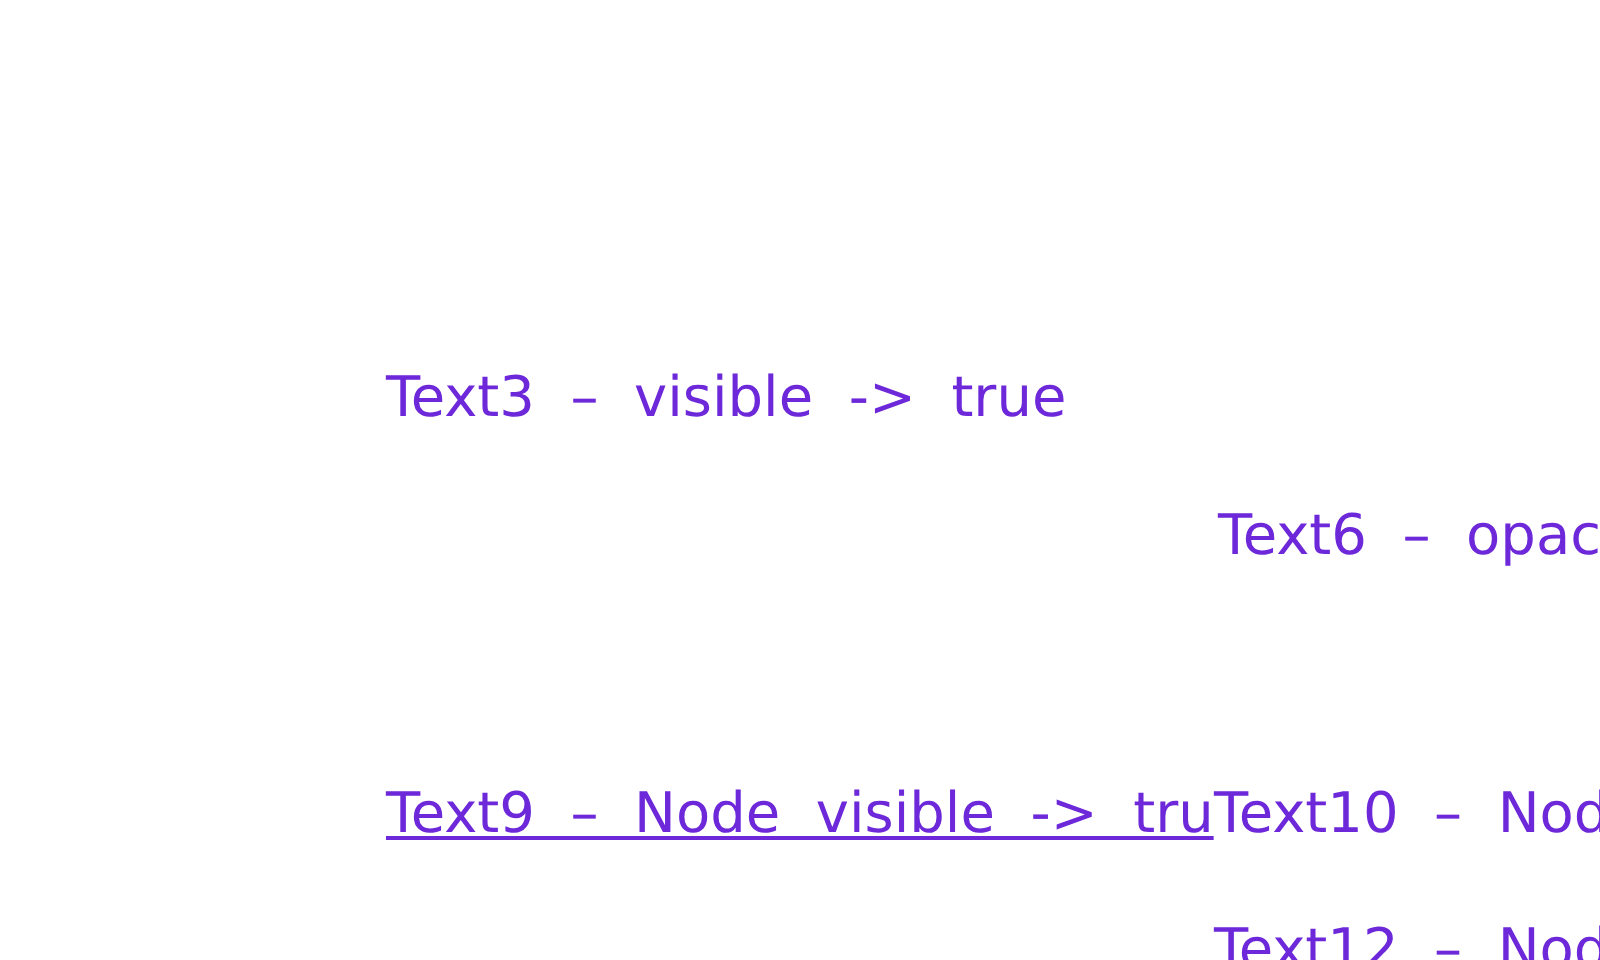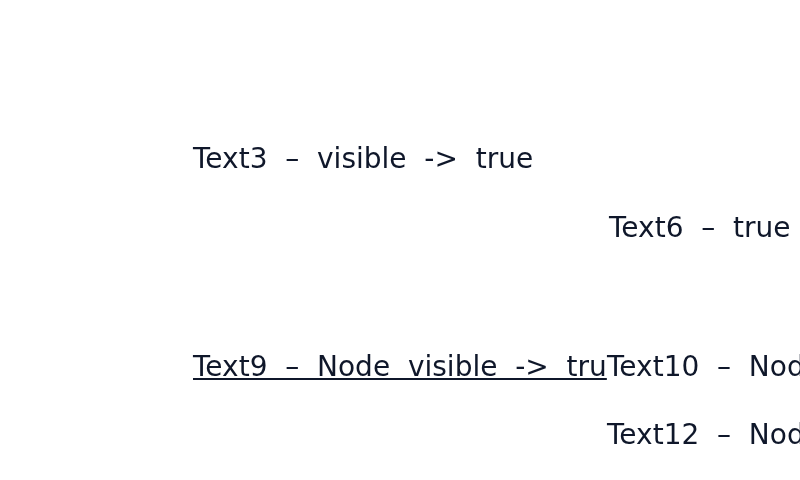--- a/index.html
+++ b/index.html
@@ -14,42 +14,43 @@
   #canvas {
     position: relative;
     width: 800px;
     height: 480px;
     background: #ffffff;
     overflow: hidden;
   }
   .text-line {
     position: absolute;
     white-space: pre;
-    color: #0f172a;
+    color: #6d28d9;
     font-family: "DejaVu Sans", sans-serif;
     font-size: 28px;
     font-weight: 400;
     line-height: 1;
     letter-spacing: 0px;
+    margin-top: 40px;
   }
   .row-1 { left: 193px; top: 145px; }
   .row-2 { left: 609px; top: 214px; }
   .row-3 { left: 193px; top: 353px; text-decoration: underline; }
   .row-3b { left: 607px; top: 353px; }
   .row-4 { left: 193px; top: 421px; }
   .row-4b { left: 607px; top: 421px; }
 </style>
 </head>
 <body>
 
 <div id="canvas">
 
   <div class="text-line row-1">Text3  –  visible  -&gt;  true</div>
 
-  <div class="text-line row-2">Text6  –  true</div>
+  <div class="text-line row-2">Text6  –  opac</div>
 
   <div class="text-line row-3">Text9  –  Node  visible  -&gt;  tru</div>
 
   <div class="text-line row-3b">Text10  –  Nod</div>
 
 
   <div class="text-line row-4b">Text12  –  Nod</div>
 
 </div>
 

